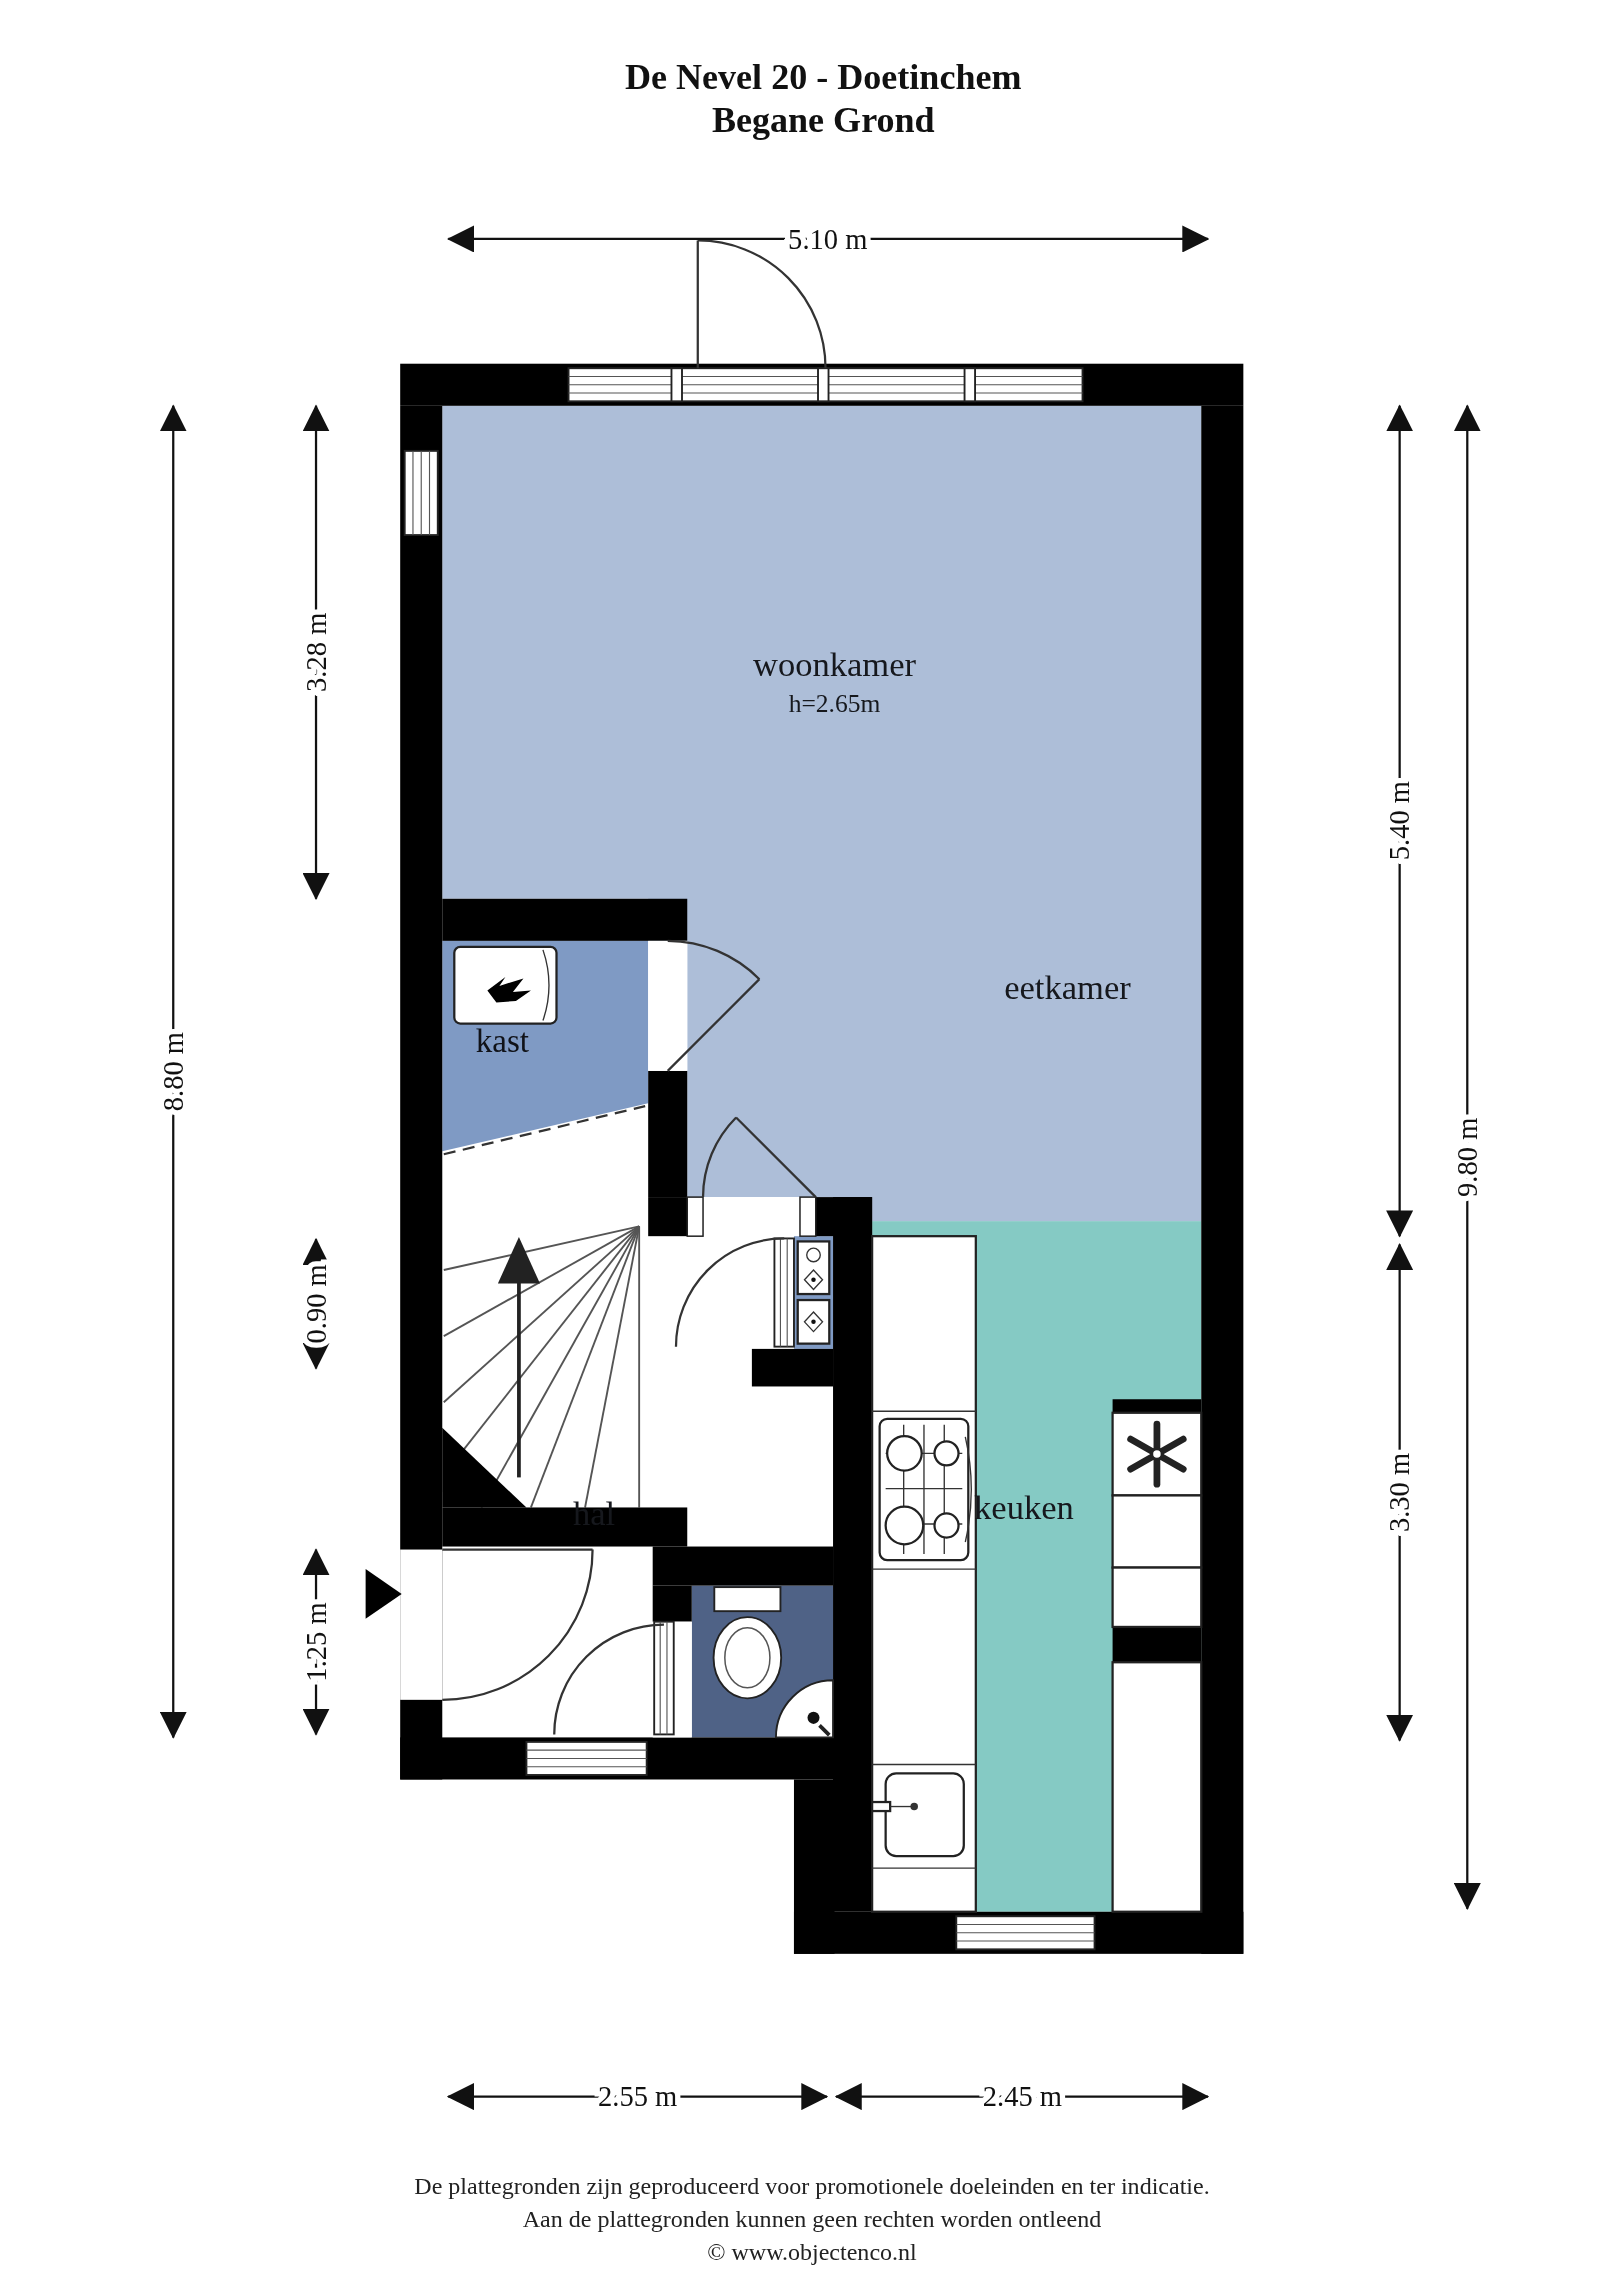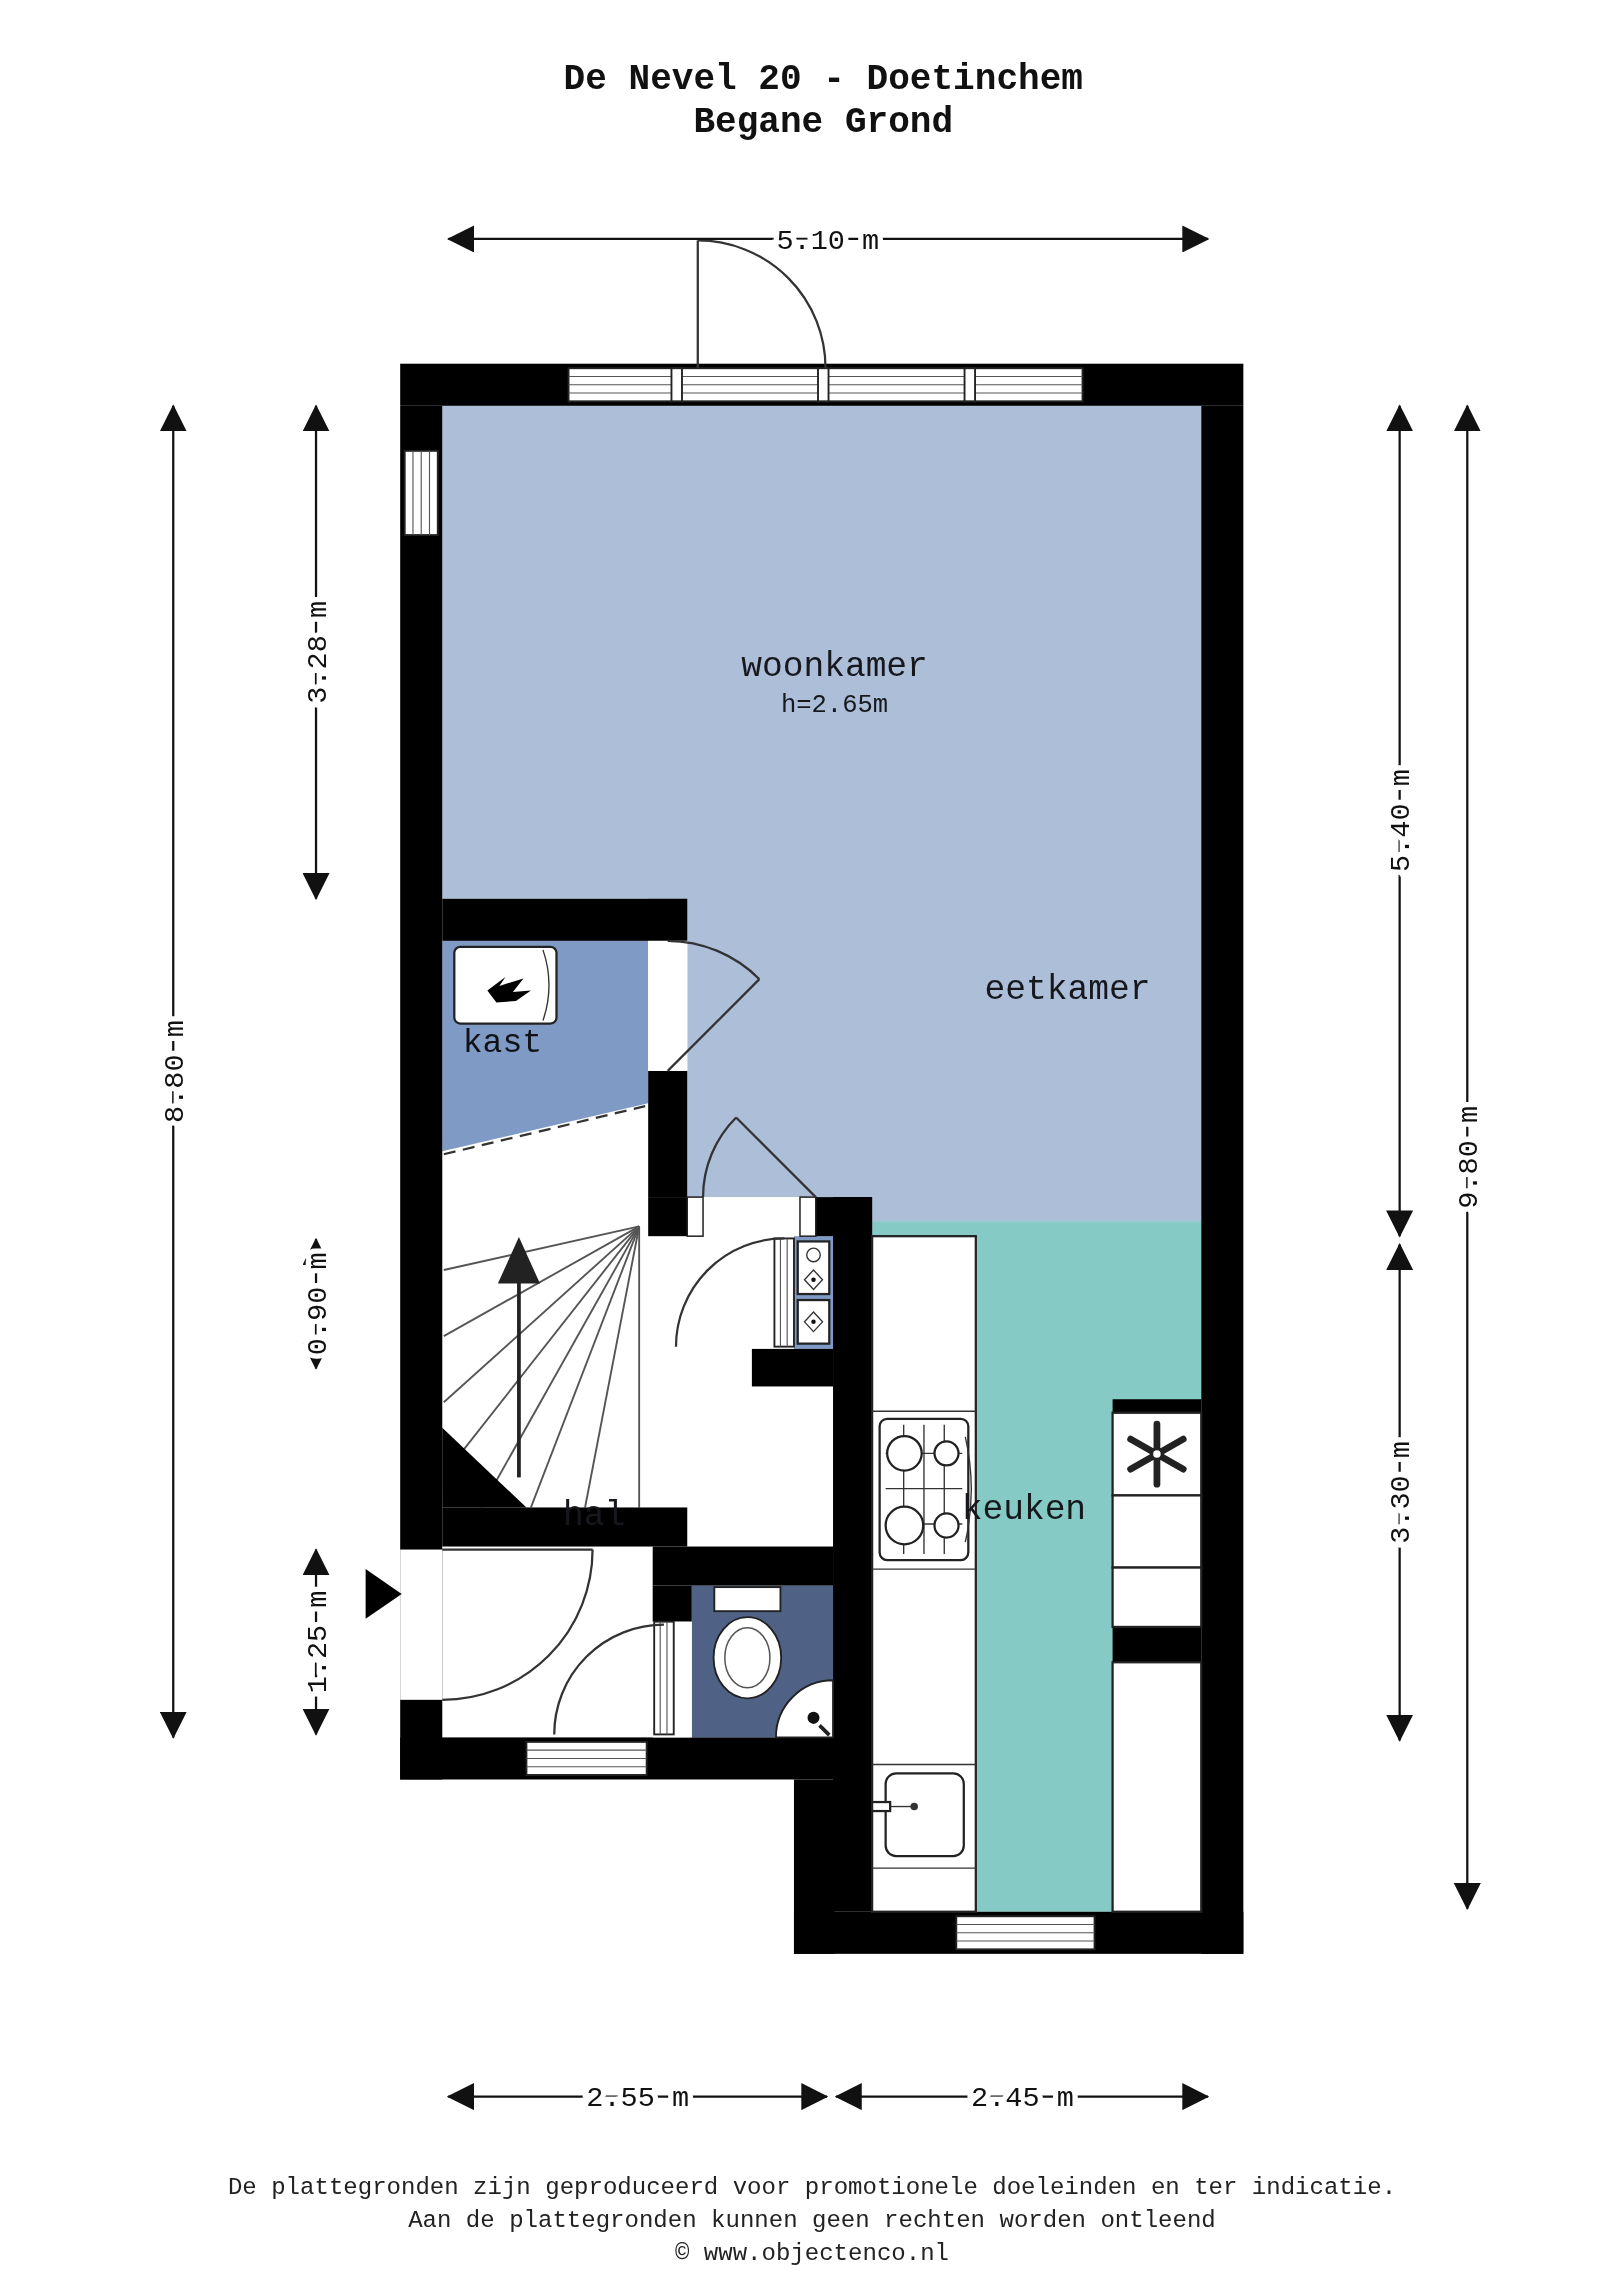--- a/index.html
+++ b/index.html
@@ -1,17 +1,17 @@
 <!DOCTYPE html>
 <html style="font-size:12px"><head>
 <meta charset="utf-8">
 <style>
   html,body{margin:0;padding:0;background:#ffffff;}
   .page{position:relative;width:1624px;height:2295px;background:#fff;overflow:hidden;
-        font-family:Liberation Mono, monospace;}
+        font-family:Liberation Serif, serif;}
   svg{position:absolute;left:0;top:0;}
   text{fill:#111;}
   .title-line{font-size:48px;font-weight:bold;text-anchor:middle;}
   .room-label{font-size:46px;text-anchor:middle;fill:#16181d;}
   .room-sub{font-size:34px;text-anchor:middle;fill:#16181d;}
   .kast-label{font-size:44px;text-anchor:middle;fill:#101218;}
   .dim-label{font-size:38px;text-anchor:middle;paint-order:stroke;stroke:#ffffff;stroke-width:14px;fill:#111;}
   .footer-line{font-size:32px;text-anchor:middle;fill:#222;}
   .dim-line{stroke:#111;stroke-width:3;}
   .wall{fill:#000;}

